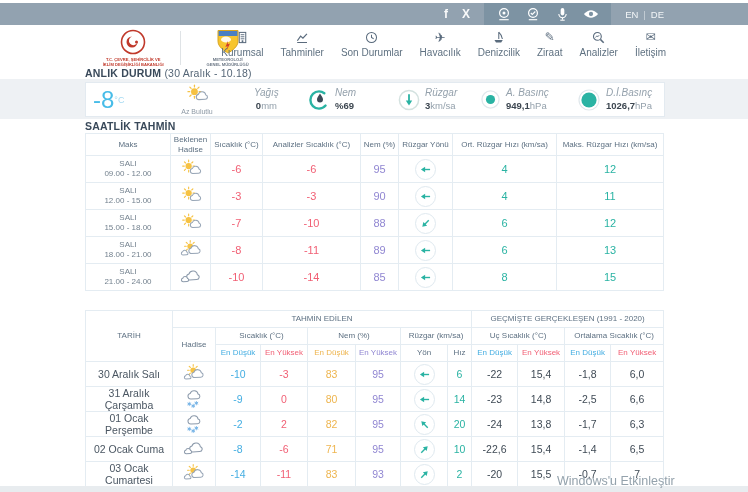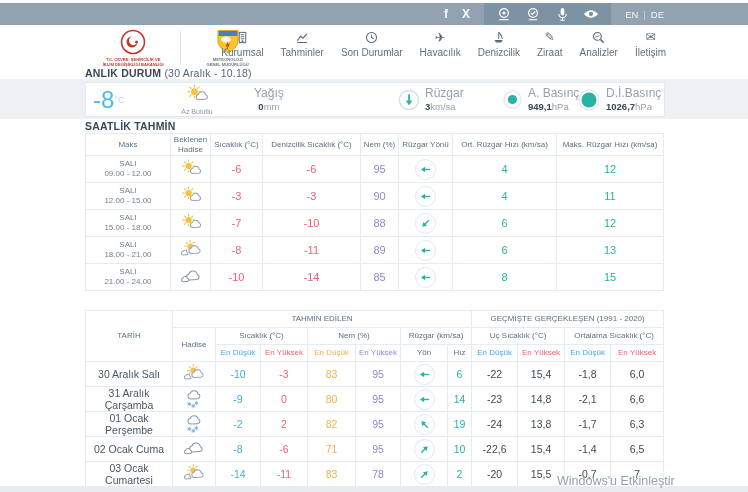--- a/index.html
+++ b/index.html
@@ -30,21 +30,21 @@
   .sec .sfx{font-weight:normal;color:#556677;}
   
   .band{position:absolute;left:0;top:79px;width:100%;height:40px;background:#eef1f4;}
   .card{position:absolute;left:85px;top:82px;width:578px;height:33px;background:#fff;border:1px solid #e3eaf0;}
   .card .abs{position:absolute;top:0;height:33px;display:flex;align-items:center;}
   .temp-val{font-size:24px;color:#47bce8;line-height:1;}
   .temp-unit{font-size:9px;color:#a5daf2;vertical-align:8px;}
   .cond{flex-direction:column;justify-content:center;gap:0;}
   .cond .lb{font-size:7px;color:#8d99a5;margin-top:-2px;}
   .kv{display:flex;flex-direction:column;justify-content:center;line-height:1.25;}
-  .kv .l1{font-size:12px;color:#94a1ac;}
+  .kv .l1{font-size:10px;color:#94a1ac;font-style:italic;}
   .kv .l2{font-size:9.5px;font-weight:bold;color:#3c4650;}
   .kv .l2 .un{font-weight:normal;color:#94a1ac;}
   
   table{border-collapse:collapse;table-layout:fixed;background:#fff;}
   th,td{border:1px solid #e4ecf2;text-align:center;padding:0;overflow:hidden;}
   th{font-weight:normal;font-size:8px;color:#5d7082;line-height:1.2;}
   #hourly-table{position:absolute;left:85px;top:133px;width:578px;}
   #hourly-table th{height:21px;}
   #hourly-table td{height:26px;font-size:11px;}
   .hday,.htime{font-size:8px;color:#74828f;line-height:1.3;}
@@ -228,34 +228,46 @@
           </g>
           <circle cx="12" cy="9" r="4" fill="#f6c243"></circle>
           <path transform="translate(13,9) scale(0.78)" d="M5.5,12 a4,4 0 0 1 -0.9,-7.9 a5.8,5.8 0 0 1 11.2,0.9 a3.3,3.3 0 0 1 -0.8,6.5 z" fill="#fff" stroke="#97a5b6" stroke-width="1.67" stroke-linejoin="round"></path>
         </svg></span>
     <span class="lb">Az Bulutlu</span>
   </div>
   <div class="abs kv" style="left:168px;">
     <span class="l1">Yağış</span>
     <span class="l2"><b>0</b><span class="un">mm</span></span>
   </div>
+  <div class="abs" style="left:222px;gap:5px;">
+    <span id="gauge-icon" class="wic">
+        <svg width="22" height="22" viewBox="0 0 22 22">
+          <circle cx="11" cy="11" r="8.6" fill="none" stroke="#2ab3a3" stroke-width="2.4" stroke-dasharray="40 14" stroke-dashoffset="-6" stroke-linecap="round"></circle>
+          <path d="M12 4.5 c-1.9 2.9 -3 4.4 -3 6 a3 3 0 0 0 6 0 c0 -1.6 -1.1 -3.1 -3 -6 z" fill="#3d4a57"></path>
+        </svg>
+      </span>
+    <span class="kv">
+        <span class="l1">Nem</span>
+      <span class="l2">%69</span>
+      </span>
+  </div>
   <div class="abs" style="left:312px;gap:5px;">
     <span id="windcirc-icon" class="wic">
         <svg width="22" height="22" viewBox="0 0 22 22">
           <circle cx="11" cy="11" r="9.6" fill="none" stroke="#d4e2e0" stroke-width="1.5"></circle>
           <line x1="11" y1="5.2" x2="11" y2="13" stroke="#2ab3a3" stroke-width="1.8"></line>
           <path d="M7.8 11.6 L11 16.6 L14.2 11.6 z" fill="#2ab3a3"></path>
         </svg>
       </span>
     <span class="kv">
         <span class="l1">Rüzgar</span>
       <span class="l2"><b>3</b><span class="un">km/sa</span></span>
       </span>
   </div>
-  <div class="abs" style="left:417px;gap:6px;">
+  <div class="abs" style="left:395px;gap:6px;">
     <span id="press1-icon" class="wic">
         <svg width="19" height="19" viewBox="0 0 20 20">
           <circle cx="10" cy="10" r="9" fill="none" stroke="#e0e8ec" stroke-width="1.4"></circle>
           <circle cx="10" cy="10" r="4.8" fill="#2ab3a3"></circle>
         </svg>
       </span>
     <span class="kv">
         <span class="l1">A. Basınç</span>
       <span class="l2"><b>949,1</b><span class="un">hPa</span></span>
       </span>
@@ -284,21 +296,21 @@
     <col style="width:38px">
       <col style="width:54px">
       <col style="width:104px">
       <col style="width:107px">
     </colgroup>
   <thead>
     <tr>
       <th>Maks</th>
       <th>Beklenen Hadise</th>
       <th>Sıcaklık (°C)</th>
-      <th>Denizcilik Sıcaklık (°C)</th>
+      <th>Analizler Sıcaklık (°C)</th>
       <th>Nem (%)</th>
       <th>Rüzgar Yönü</th>
       <th>Ort. Rüzgar Hızı (km/sa)</th>
       <th>Maks. Rüzgar Hızı (km/sa)</th>
     </tr>
   </thead>
   <tbody id="hourly-body">
       <tr>
         <td>
           <div class="hday">SALI</div>
@@ -579,21 +591,21 @@
             <span class="wic rot-w">
               <svg width="11" height="11" viewBox="0 0 12 12">
                 <path d="M1,6 L5.6,3.1 L5.6,8.9 z" fill="#2ab3a3"></path>
                 <line x1="4.6" y1="6" x2="11" y2="6" stroke="#2ab3a3" stroke-width="1.5"></line>
               </svg>
             </span>
           </span></td>
         <td class="v-teal">14</td>
         <td class="v-dark">-23</td>
         <td class="v-dark">14,8</td>
-        <td class="v-dark">-2,1</td>
+        <td class="v-dark">-2,5</td>
         <td class="v-dark">6,6</td>
       </tr>
       <tr>
         <td class="ddate">01 Ocak Perşembe</td>
         <td><span class="wic">
             <svg width="24" height="19.68" viewBox="0 0 30 25">
               <path transform="translate(6,2) scale(0.9)" d="M5.5,12 a4,4 0 0 1 -0.9,-7.9 a5.8,5.8 0 0 1 11.2,0.9 a3.3,3.3 0 0 1 -0.8,6.5 z" fill="#fff" stroke="#8c9aab" stroke-width="1.44" stroke-linejoin="round"></path>
               <g transform="translate(9,19)" stroke="#6aade4" stroke-width="1" stroke-linecap="round">
                 <line x1="0" y1="-2.2" x2="0" y2="2.2" transform="rotate(0)"></line>
                 <line x1="0" y1="-2.2" x2="0" y2="2.2" transform="rotate(60)"></line>
@@ -616,21 +628,21 @@
         <td class="v-orange">82</td>
         <td class="v-purple">95</td>
         <td><span class="circ">
             <span class="wic rot-nw">
               <svg width="11" height="11" viewBox="0 0 12 12">
                 <path d="M1,6 L5.6,3.1 L5.6,8.9 z" fill="#2ab3a3"></path>
                 <line x1="4.6" y1="6" x2="11" y2="6" stroke="#2ab3a3" stroke-width="1.5"></line>
               </svg>
             </span>
           </span></td>
-        <td class="v-teal">19</td>
+        <td class="v-teal">20</td>
         <td class="v-dark">-24</td>
         <td class="v-dark">13,8</td>
         <td class="v-dark">-1,7</td>
         <td class="v-dark">6,3</td>
       </tr>
       <tr>
         <td class="ddate">02 Ocak Cuma</td>
         <td><span class="wic">
             <svg width="24" height="19.68" viewBox="0 0 30 25">
               <path transform="translate(8,5) scale(0.95)" d="M5.5,12 a4,4 0 0 1 -0.9,-7.9 a5.8,5.8 0 0 1 11.2,0.9 a3.3,3.3 0 0 1 -0.8,6.5 z" fill="#fff" stroke="#8c9aab" stroke-width="1.37" stroke-linejoin="round"></path>
@@ -670,21 +682,21 @@
                 <line x1="17.6" y1="4.4" x2="19.1" y2="2.9"></line>
               </g>
               <circle cx="14" cy="8" r="3.6" fill="#f6c243"></circle>
               <path transform="translate(11,7) scale(0.85)" d="M5.5,12 a4,4 0 0 1 -0.9,-7.9 a5.8,5.8 0 0 1 11.2,0.9 a3.3,3.3 0 0 1 -0.8,6.5 z" fill="#fff" stroke="#97a5b6" stroke-width="1.53" stroke-linejoin="round"></path>
               <path transform="translate(2,13) scale(0.5)" d="M5.5,12 a4,4 0 0 1 -0.9,-7.9 a5.8,5.8 0 0 1 11.2,0.9 a3.3,3.3 0 0 1 -0.8,6.5 z" fill="#fff" stroke="#97a5b6" stroke-width="2.60" stroke-linejoin="round"></path>
             </svg>
           </span></td>
         <td class="v-blue">-14</td>
         <td class="v-red">-11</td>
         <td class="v-orange">83</td>
-        <td class="v-purple">78</td>
+        <td class="v-purple">93</td>
         <td><span class="circ">
             <span class="wic rot-ne">
               <svg width="11" height="11" viewBox="0 0 12 12">
                 <path d="M1,6 L5.6,3.1 L5.6,8.9 z" fill="#2ab3a3"></path>
                 <line x1="4.6" y1="6" x2="11" y2="6" stroke="#2ab3a3" stroke-width="1.5"></line>
               </svg>
             </span>
           </span></td>
         <td class="v-teal">2</td>
         <td class="v-dark">-20</td>

